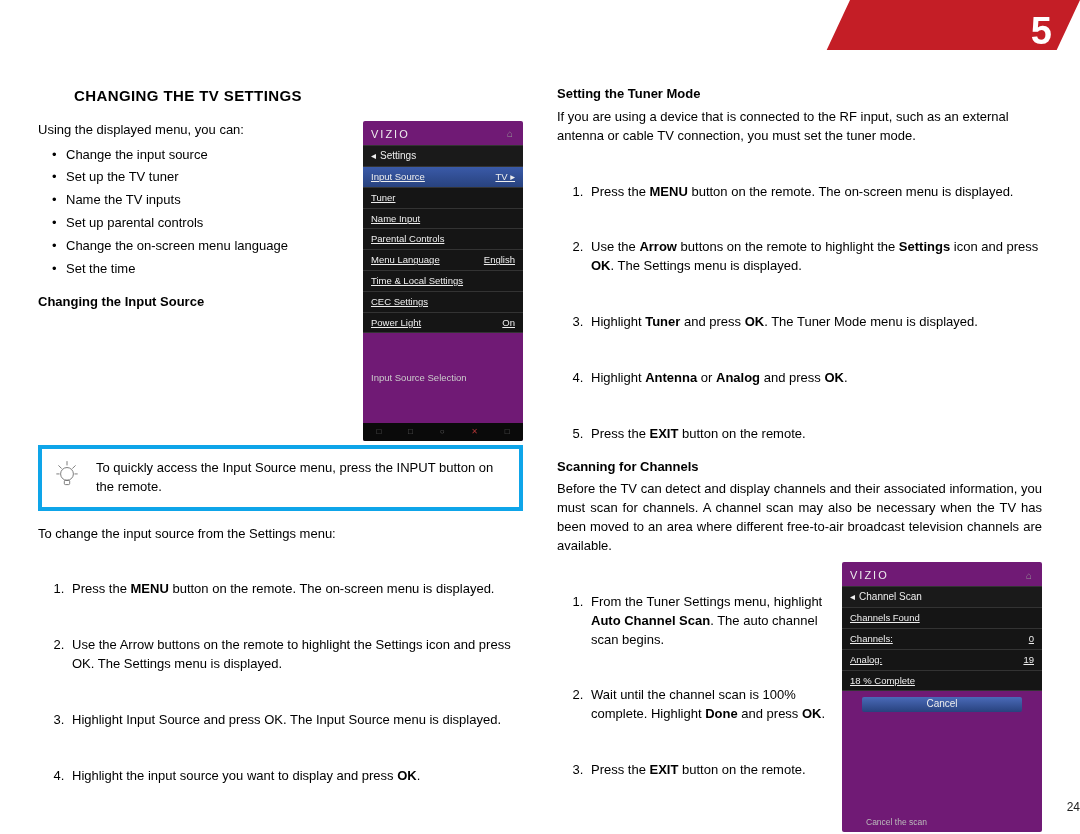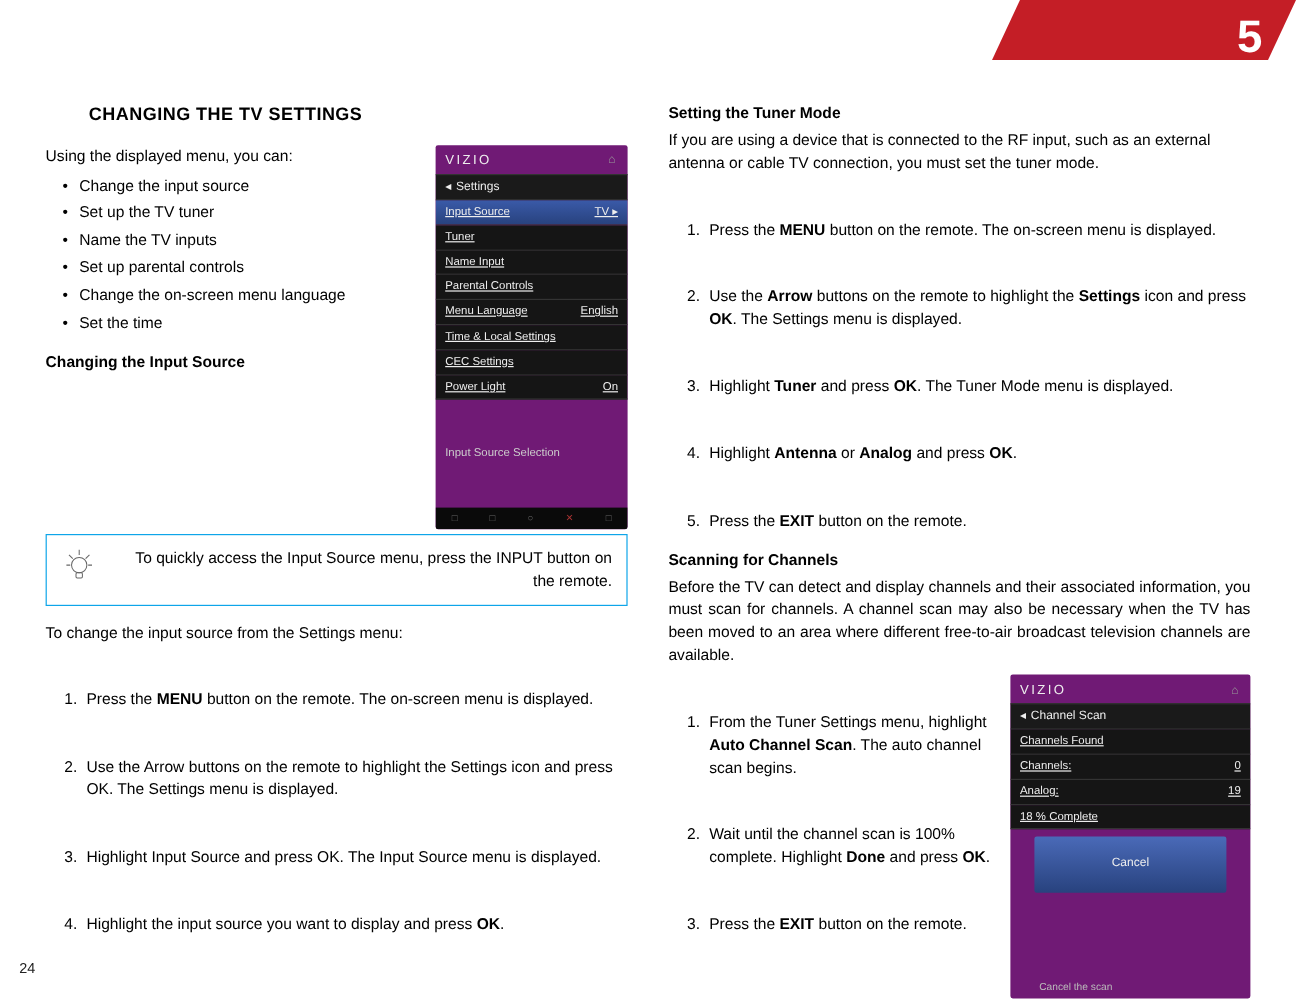--- a/index.html
+++ b/index.html
@@ -50,28 +50,27 @@
     margin-top: 14px;
     margin-bottom: 4px;
   }
   p { margin-bottom: 6px; }
   ul.bullets { list-style: none; margin: 4px 0 10px 14px; }
   ul.bullets li { position: relative; padding-left: 14px; margin-bottom: 4px; }
   ul.bullets li::before { content: "•"; position: absolute; left: 0; }
   ol.steps { list-style: decimal; margin: 6px 0 10px 30px; }
   ol.steps li { margin-bottom: 8px; padding-left: 4px; margin-top: 37px; }
   .tip-box {
-    border: 1px solid #0ea5e9;
+    border: 4px solid #0ea5e9;
     display: flex;
     align-items: center;
     padding: 10px 12px;
     margin: 10px 0 14px 0;
     gap: 14px;
     clear: both;
-    text-align: right;
   }
   .bulb {
     flex: 0 0 28px;
   }
   .float-img {
     float: right;
     margin-left: 16px;
     margin-bottom: 4px;
     background: #701a75;
     border-radius: 2px;
@@ -126,33 +125,33 @@
     align-items: center;
     font-size: 8px;
     color: #666;
   }
   .float-img { position: relative; }
   .cancel-btn {
     margin: 6px 20px;
     background: linear-gradient(#4a6ab8,#28427e);
     text-align: center;
     border-radius: 2px;
-    padding: 16px 0;
+    padding: 0 0;
     font-size: 10px;
   }
   .cancel-text {
     position: absolute;
     bottom: 4px; left: 24px;
     font-size: 8.5px;
     color: #bbb;
   }
   .pnum {
     position: absolute;
     bottom: 18px; left: 16px; right:0;
-    text-align: left;
+    text-align: right;
     font-size: 12px;
     color: #222;
   }
   b { font-weight: 700; }
   .justify { text-align: justify; }
 </style>
 </head>
 <body>
 
 <div class="chapter-tab">

